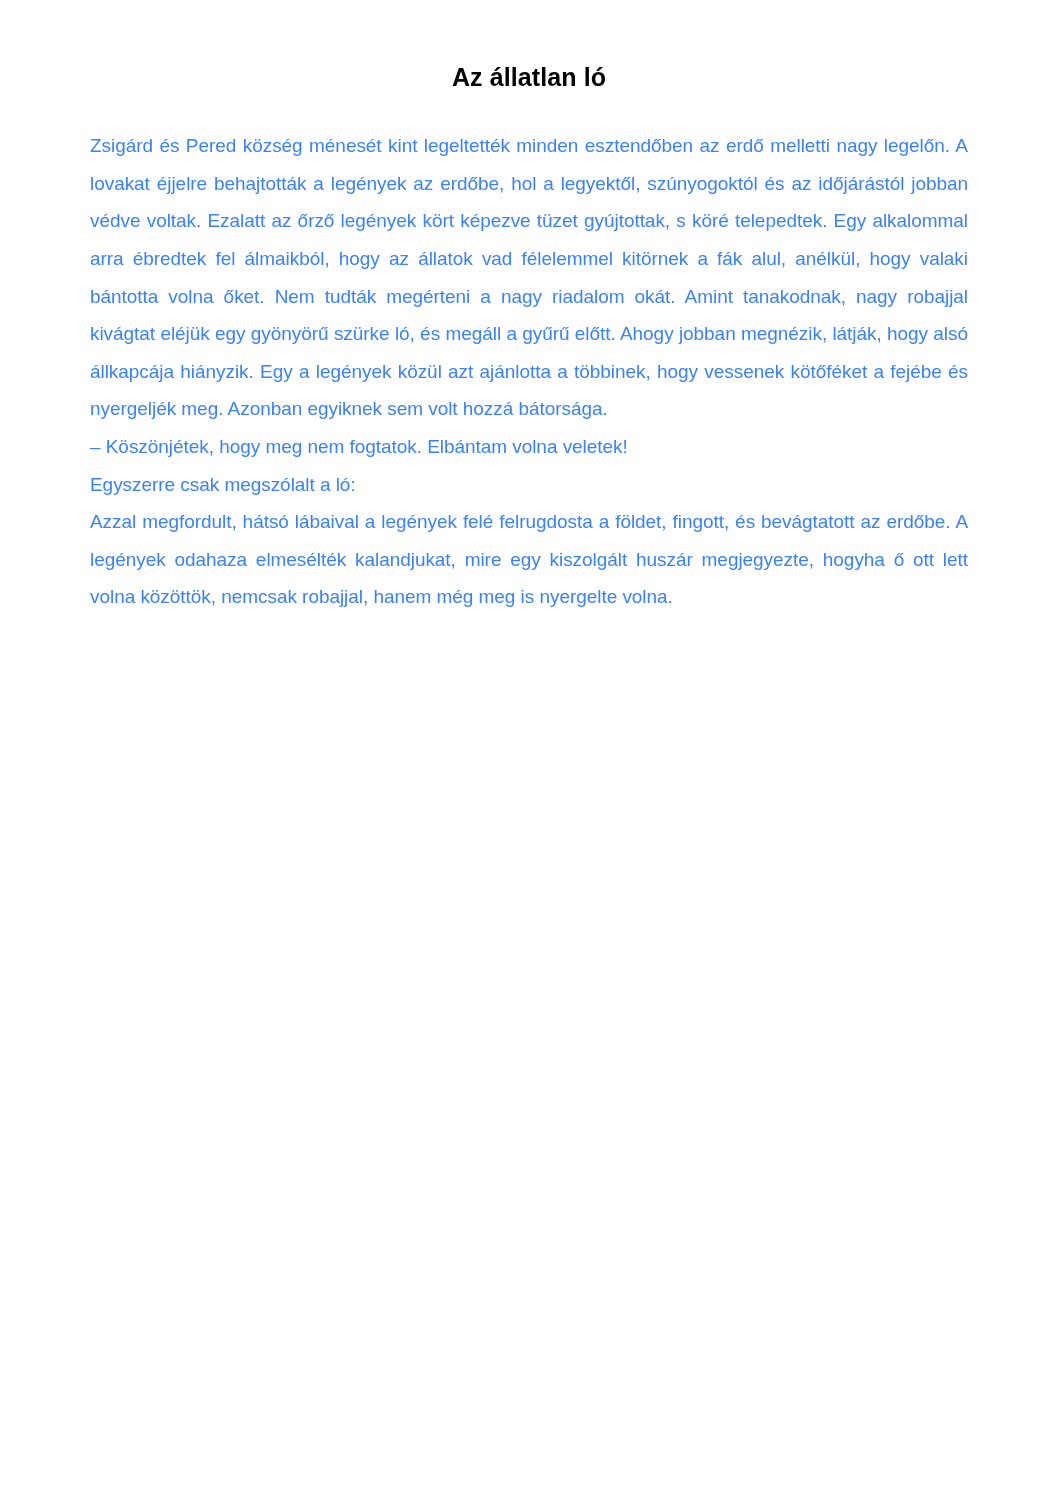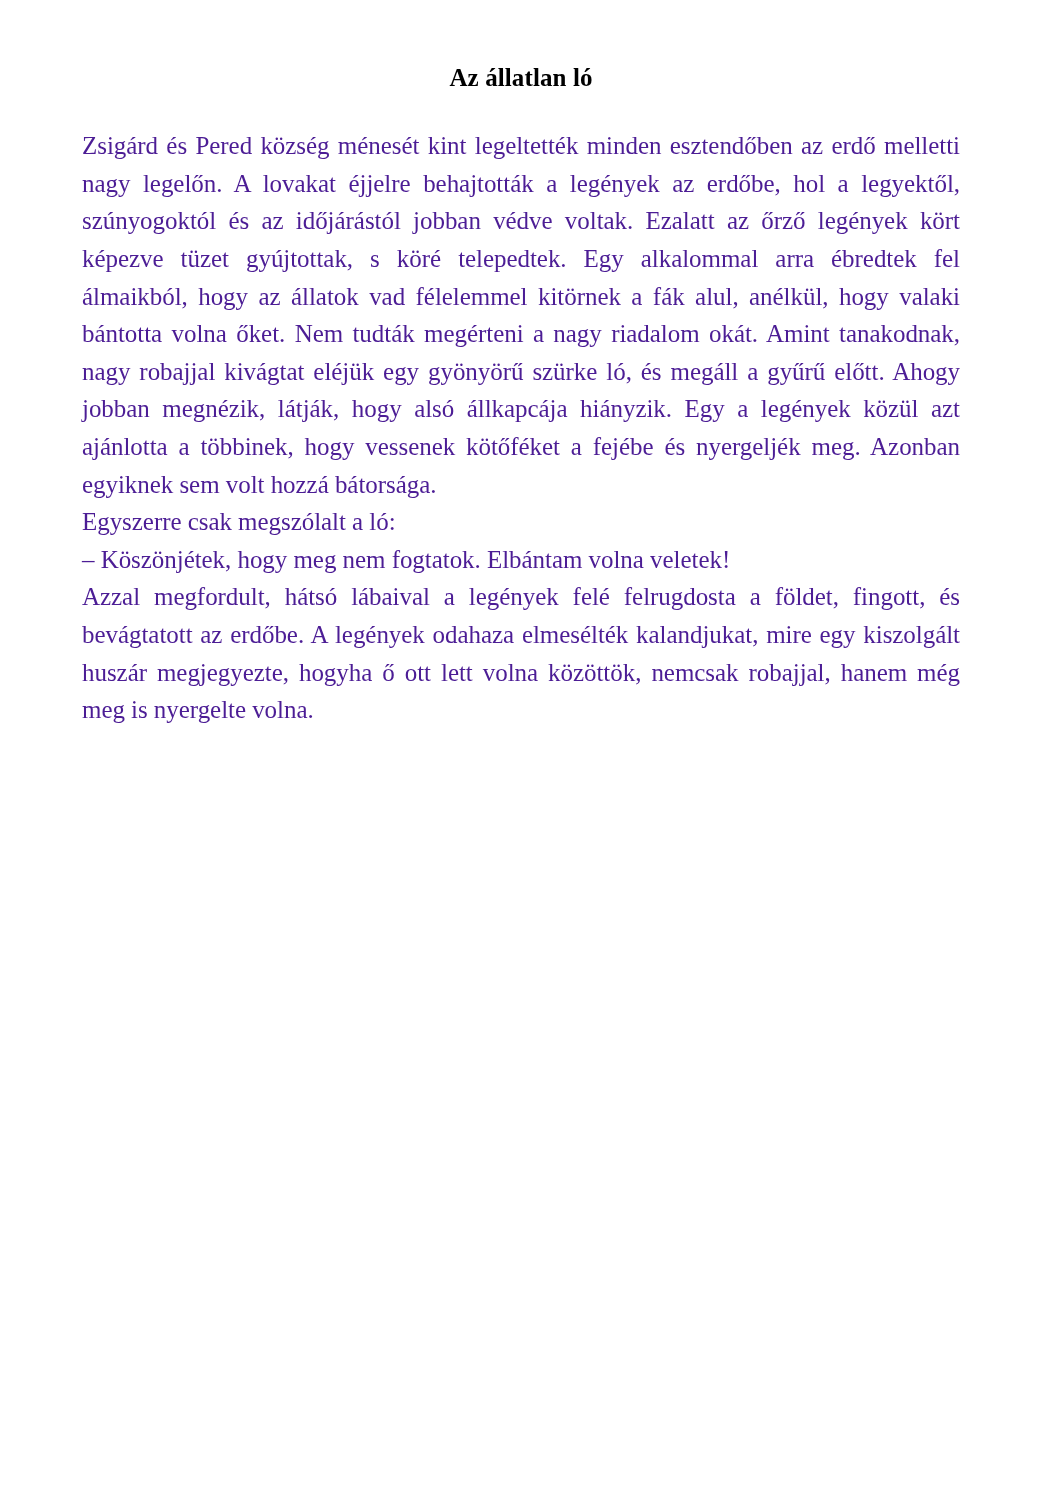--- a/index.html
+++ b/index.html
@@ -17,40 +17,39 @@
   .page {
     position: relative;
     width: 1057px;
     height: 1500px;
     background: #ffffff;
     box-sizing: border-box;
     overflow: hidden;
   }
   .content {
     position: absolute;
-    left: 82px;
+    left: 90px;
     top: 62px;
     width: 878px;
-    font-family: Liberation Serif, serif;
   }
   .doc-title {
     font-size: 25px;
     font-weight: bold;
     text-align: center;
     line-height: 1.25;
     letter-spacing: 0.1px;
     color: #000000;
     margin: 0 0 34px 0;
   }
   .body-block {
-    font-size: 25px;
+    font-size: 19px;
     line-height: 37.6px;
     text-align: justify;
     text-justify: inter-word;
-    color: #4c1d95;
+    color: #3b82f6;
     letter-spacing: -0.05px;
     word-spacing: 0px;
   }
   .para {
     margin: 0;
     text-align: justify;
     text-align-last: left;
   }
   .para.no-justify {
     text-align: left;
@@ -61,21 +60,21 @@
 
 <div class="page">
   <div class="content">
 
     <h1 class="doc-title">Az állatlan ló</h1>
 
     <div class="body-block">
 
       <p class="para">Zsigárd és Pered község ménesét kint legeltették minden esztendőben az erdő melletti nagy legelőn. A lovakat éjjelre behajtották a legények az erdőbe, hol a legyektől, szúnyogoktól és az időjárástól jobban védve voltak. Ezalatt az őrző legények kört képezve tüzet gyújtottak, s köré telepedtek. Egy alkalommal arra ébredtek fel álmaikból, hogy az állatok vad félelemmel kitörnek a fák alul, anélkül, hogy valaki bántotta volna őket. Nem tudták megérteni a nagy riadalom okát. Amint tanakodnak, nagy robajjal kivágtat eléjük egy gyönyörű szürke ló, és megáll a gyűrű előtt. Ahogy jobban megnézik, látják, hogy alsó állkapcája hiányzik. Egy a legények közül azt ajánlotta a többinek, hogy vessenek kötőféket a fejébe és nyergeljék meg. Azonban egyiknek sem volt hozzá bátorsága.</p>
 
+      <p class="para no-justify">– Köszönjétek, hogy meg nem fogtatok. Elbántam volna veletek!</p>
+
       <p class="para no-justify">Egyszerre csak megszólalt a ló:</p>
-
-      <p class="para no-justify">– Köszönjétek, hogy meg nem fogtatok. Elbántam volna veletek!</p>
 
       <p class="para">Azzal megfordult, hátsó lábaival a legények felé felrugdosta a földet, fingott, és bevágtatott az erdőbe. A legények odahaza elmesélték kalandjukat, mire egy kiszolgált huszár megjegyezte, hogyha ő ott lett volna közöttök, nemcsak robajjal, hanem még meg is nyergelte volna.</p>
 
     </div>
   </div>
 </div>
 
 </body></html>

